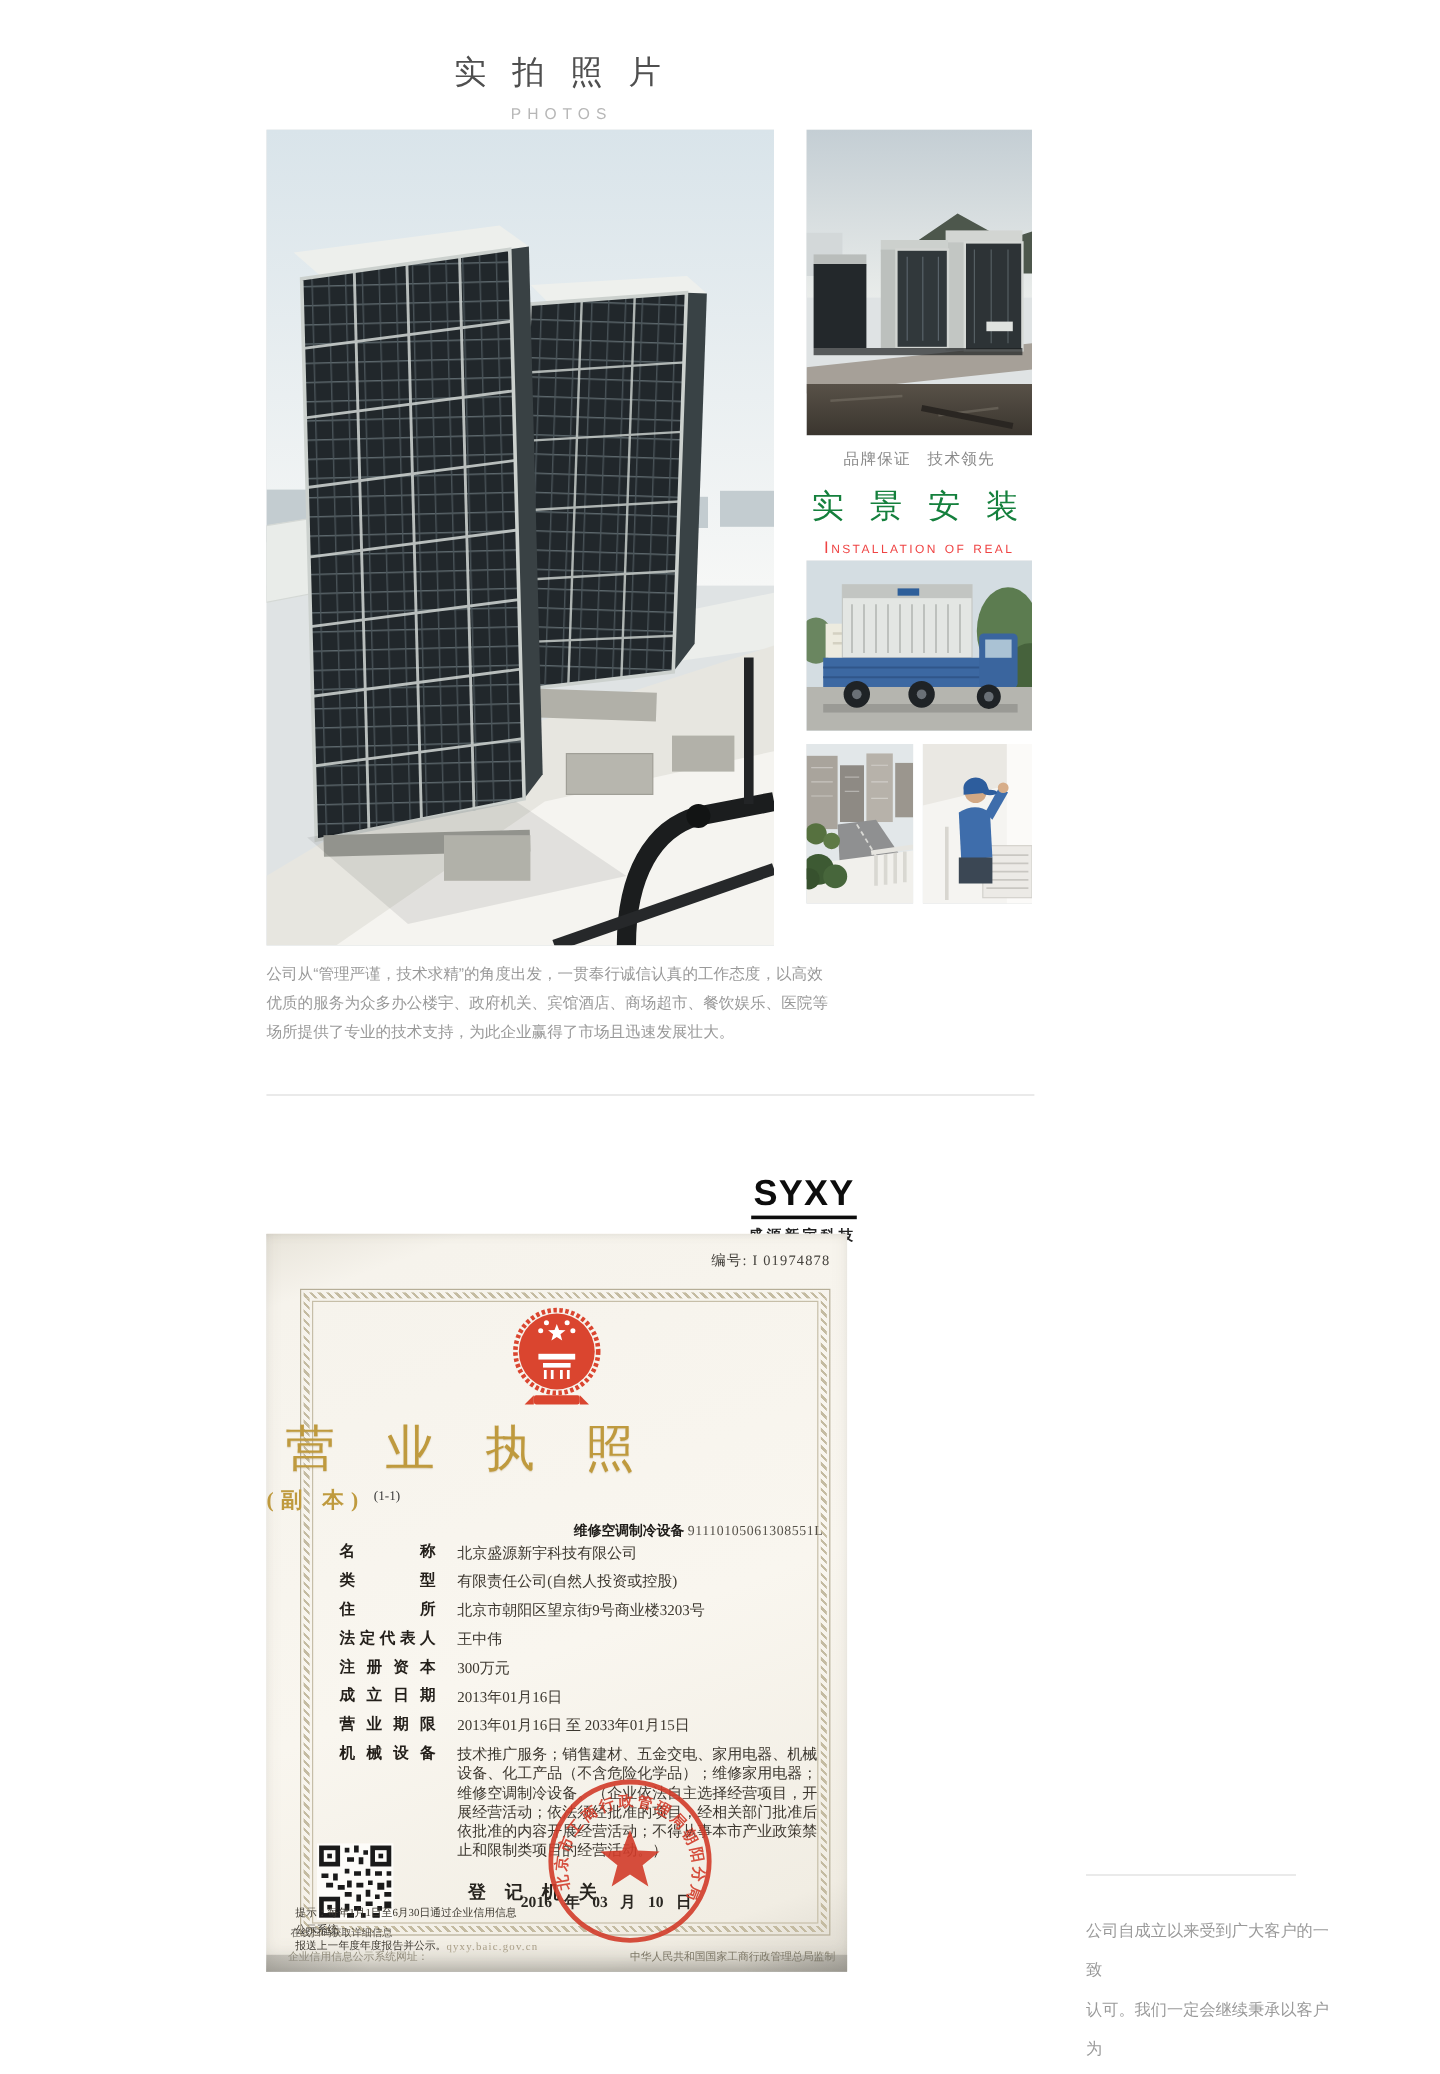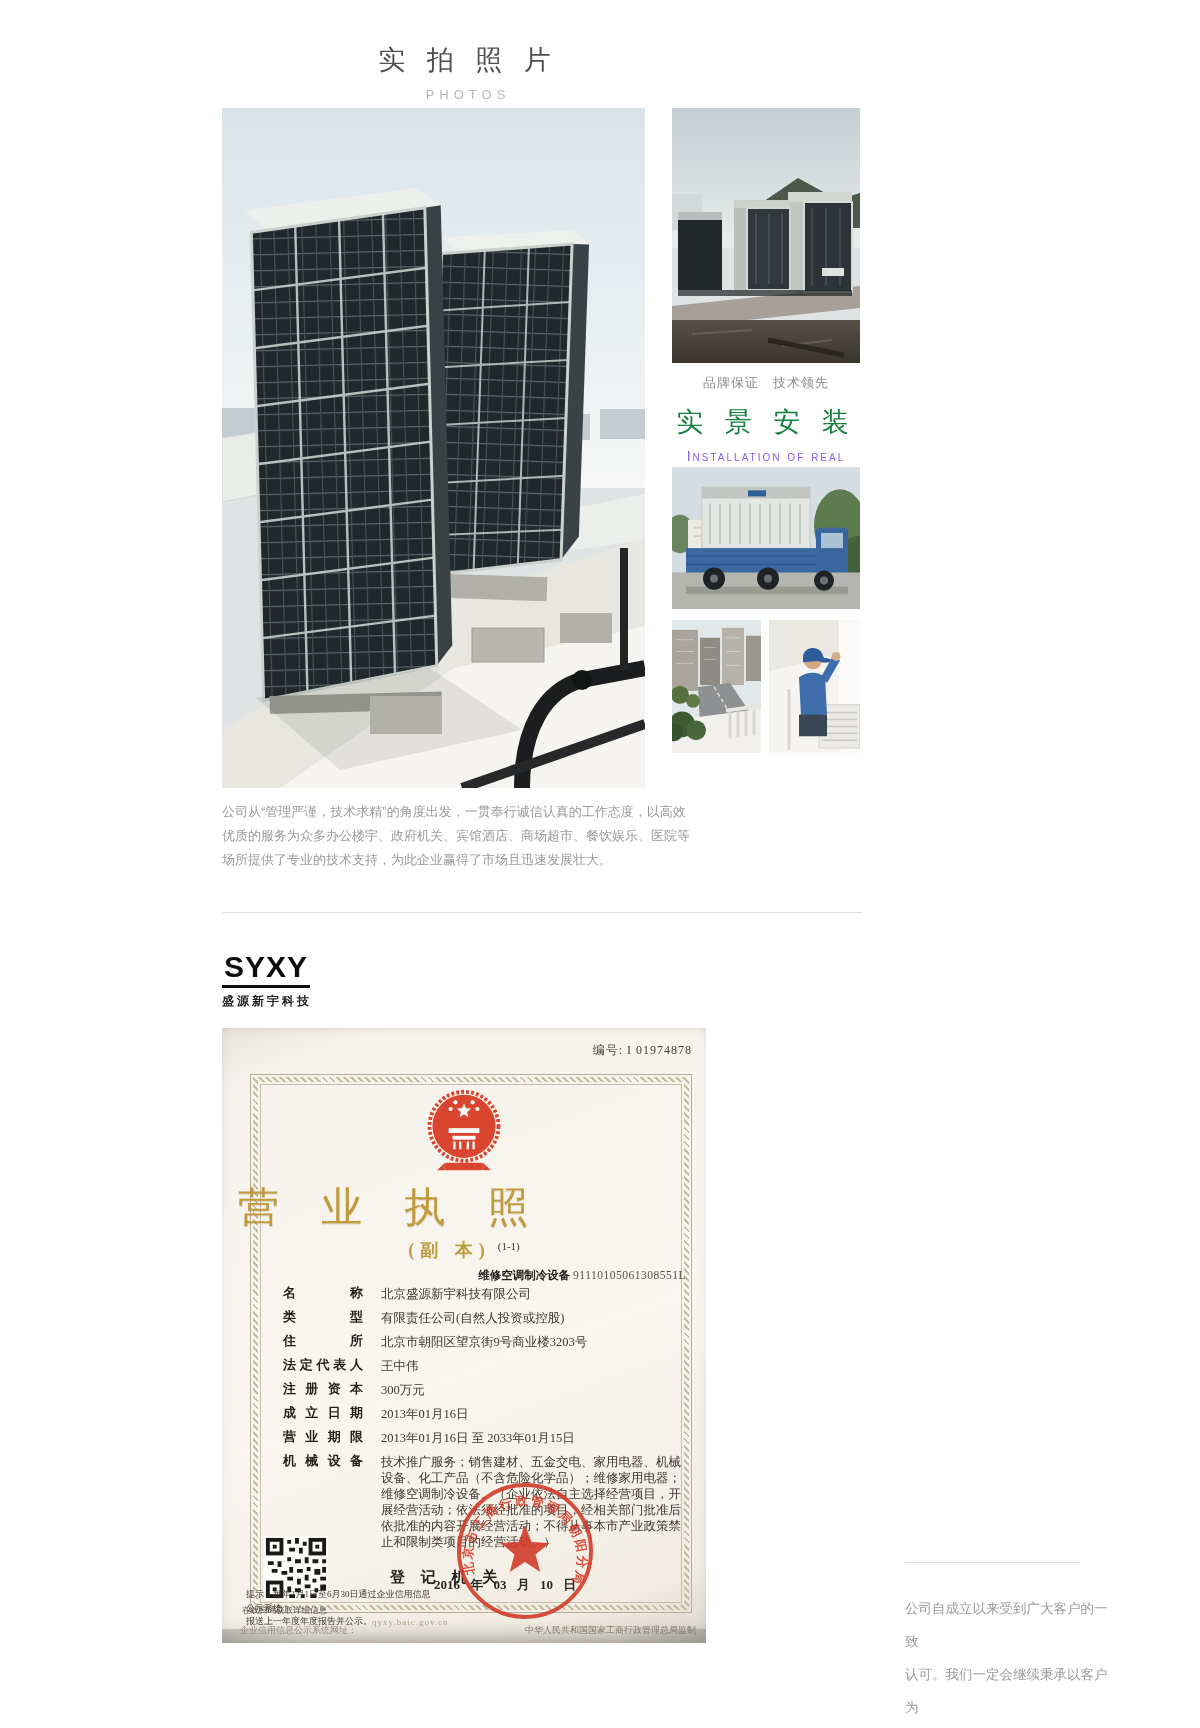--- a/index.html
+++ b/index.html
@@ -8,21 +8,21 @@
 
   
   .head-block{position:absolute;left:222px;top:42px;width:492px;text-align:center;}
   .cn-title{font-size:27px;color:#4f4f4f;letter-spacing:7px;font-weight:400;}
   .en-sub{margin-top:9px;font-size:13px;color:#b7b7b7;letter-spacing:5px;}
 
   .right-col-caption{position:absolute;left:672px;top:374px;width:188px;text-align:center;
         font-size:13px;color:#8a8a8a;letter-spacing:1px;}
   .install-head{position:absolute;left:586px;top:404px;width:360px;text-align:center;}
   .install-title{font-size:27px;color:#15803d;letter-spacing:7px;}
-  .install-sub{margin-top:8px;font-size:14px;color:#8b5cf6;letter-spacing:2px;
+  .install-sub{margin-top:8px;font-size:14px;color:#ef4444;letter-spacing:2px;
         font-variant:small-caps;}
 
   
   .photo{position:absolute;overflow:hidden;background:#dfe3e4;}
   .photo svg{display:block;width:100%;height:100%;}
   #main-photo{left:222px;top:108px;width:423px;height:680px;}
   #photo-units{left:672px;top:108px;width:188px;height:255px;}
   #photo-truck{left:672px;top:467px;width:188px;height:142px;}
   #photo-city{left:672px;top:620px;width:89px;height:133px;}
   #photo-worker{left:769px;top:620px;width:91px;height:133px;}
@@ -30,42 +30,42 @@
   
   .about{position:absolute;left:222px;top:800px;width:470px;font-size:13px;line-height:24px;
         color:#9a9a9a;white-space:pre-line;}
   .closing{position:absolute;left:905px;top:1592px;width:210px;font-size:13.5px;line-height:33px;
         color:#9a9a9a;white-space:pre-line;}
   .divider{position:absolute;height:1px;background:#dddddd;}
   #divider-1{left:222px;top:912px;width:640px;}
   #divider-2{left:905px;top:1562px;width:175px;}
 
   
-  .brand-block{position:absolute;left:222px;top:950px;width:492px;text-align:left;}
+  .brand-block{position:absolute;left:222px;top:978px;width:492px;text-align:right;}
   .brand-name{display:inline-block;font-size:30px;font-weight:bold;color:#0d0d0d;
         letter-spacing:1px;border-bottom:3px solid #0d0d0d;padding:0 2px 1px;}
   .brand-tag{margin-top:5px;font-size:12px;font-weight:bold;color:#222;letter-spacing:3px;}
 
   
   #license{position:absolute;left:222px;top:1028px;width:484px;height:615px;
         background:linear-gradient(160deg,#e8e4da 0%,#f6f3ec 8%,#f9f6ef 55%,#f1ede3 90%,#dbd7cd 100%);
         box-shadow:inset 0 -16px 20px -12px rgba(85,83,77,.55), inset 0 6px 10px -8px rgba(120,118,110,.35);
         font-family:"Liberation Serif",serif;color:#3a3a3a;}
   #license::after{content:'';position:absolute;left:0;right:0;bottom:0;height:14px;
         background:linear-gradient(90deg,#85837c,rgba(0,0,0,0) 18%,rgba(0,0,0,0) 82%,#85837c);opacity:.45;}
   .lic-serial{position:absolute;top:14px;right:14px;font-size:12px;color:#44413c;letter-spacing:1px;}
   .lic-frame{position:absolute;top:46px;left:28px;right:14px;bottom:30px;border:1px solid #b6ae98;}
   .lic-frame::before{content:'';position:absolute;inset:2px;border:5px solid transparent;
         border-image:repeating-linear-gradient(45deg,#c4bba1 0 2px,rgba(0,0,0,0) 2px 5px) 5;}
   .lic-frame::after{content:'';position:absolute;inset:9px;border:1px solid #c6bea8;}
   .lic-emblem{position:absolute;top:58px;left:50%;transform:translateX(-50%);width:80px;height:92px;}
   .lic-title{position:absolute;top:152px;left:0;width:100%;
         font-size:41px;font-weight:normal;color:#bf9a3e;letter-spacing:16px;text-indent:16px;
         text-shadow:0 1px 1px rgba(140,105,30,.25);}
-  .lic-copy{position:absolute;top:210px;left:0;width:100%;text-align:center;}
+  .lic-copy{position:absolute;top:210px;left:0;width:100%;text-align:left;}
   .lic-copy .copy-type{font-size:18px;font-weight:bold;color:#bf9a3e;letter-spacing:6px;}
   .lic-copy .copy-index{font-size:11px;color:#3a3a3a;vertical-align:6px;margin-left:3px;}
   .lic-credit{position:absolute;top:240px;right:20px;font-size:11.5px;}
   .lic-credit .lbl{font-weight:bold;color:#1e1c19;font-family:"Liberation Sans",sans-serif;}
   .lic-credit .val{color:#56524a;letter-spacing:.5px;font-family:Liberation Serif, serif;}
   .lic-fields{position:absolute;top:258px;left:61px;right:22px;}
   .lic-row{display:flex;margin-bottom:8px;font-size:13px;line-height:14px;}
   .lic-row .f-label{flex:0 0 80px;margin-right:18px;font-weight:bold;color:#231f1a;
         text-align:justify;text-align-last:justify;font-family:"Liberation Sans",sans-serif;}
   .lic-row .f-value{flex:1;color:#3c372f;font-size:12.5px;line-height:16px;}

